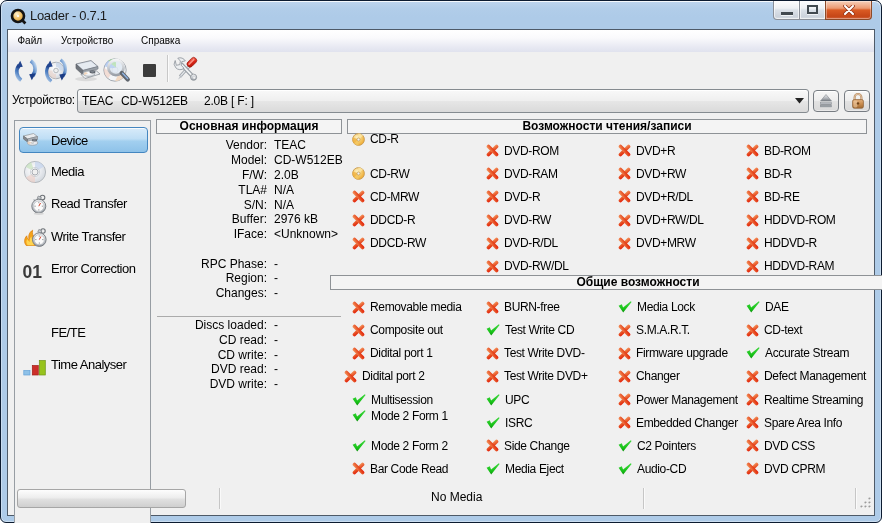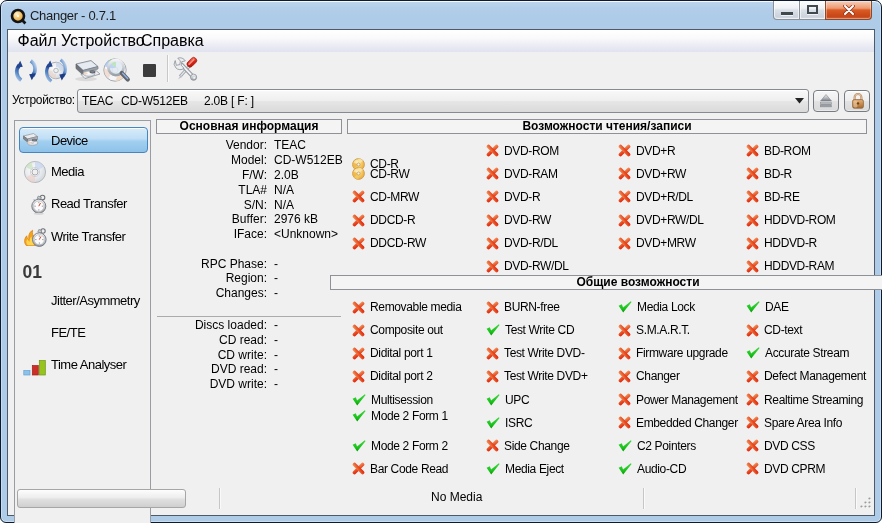--- a/index.html
+++ b/index.html
@@ -15,21 +15,21 @@
 .cb{height:19px;border:1px solid #8a8f98;border-top:none;position:relative;
  background:linear-gradient(180deg,#fdfdfe 0%,#eef1f4 40%,#dbe1e8 50%,#ccd3dc 85%,#d7dde3 100%);
  box-shadow:inset 0 0 0 1px rgba(255,255,255,.6);}
 .cb.min{width:27px;border-radius:0 0 0 4px}
 .cb.max{width:27px;margin-left:-1px}
 .cb.cls{width:47px;margin-left:-1px;border-radius:0 0 4px 0;border-color:#8c4a28;
  background:linear-gradient(180deg,#f7d0ba 0%,#ec9a72 40%,#da5b24 50%,#c64617 85%,#d2643a 100%);box-shadow:inset 0 0 0 1px rgba(255,255,255,.35);}
 .client{position:absolute;left:6px;top:28px;width:868px;height:487px;background:#f0f0f0;border:1px solid #4e5a68}
 .menubar{position:absolute;left:0;top:0;width:866px;height:22px;
  background:linear-gradient(180deg,#ffffff 0%,#fafafc 35%,#e9eaf3 75%,#e0e2ee 100%);}
-.mi{position:absolute;top:0;height:22px;line-height:22px;font-size:16px}
+.mi{position:absolute;top:0;height:22px;line-height:22px;font-size:10px}
 .toolbar{position:absolute;left:0;top:22px;width:866px;height:33px;background:#f0f0f0}
 .tsep{position:absolute;left:159px;top:3px;width:1px;height:27px;background:#c8c8c8;box-shadow:1px 0 0 #fbfbfb}
 .lbl{position:absolute;font-size:12px}
 .combo{position:absolute;left:69px;top:59px;width:732px;height:24px;border:1px solid #858b90;border-radius:3px;
  background:linear-gradient(180deg,#f9f9f9 0%,#efefef 48%,#e6e6e6 52%,#dadada 100%);
  box-shadow:inset 0 1px 0 #fff;}
 .combo span{position:absolute;top:0;height:22px;line-height:22px;font-size:12px;letter-spacing:-0.2px}
 .sbtn{position:absolute;top:60px;width:26px;height:22px;border:1px solid #777c82;border-radius:4px;
  background:linear-gradient(180deg,#f7f7f7 0%,#ededed 48%,#e2e2e2 52%,#d9d9d9 100%);
  box-shadow:inset 0 1px 0 #fff,inset 0 -1px 0 #e9e9e9;}
@@ -106,21 +106,21 @@
         <radialGradient id="qg" cx=".4" cy=".35" r=".8">
    <stop offset="0" stop-color="#fff3d2"></stop>
           <stop offset=".45" stop-color="#f2c268"></stop>
           <stop offset="1" stop-color="#cf9026"></stop>
   </radialGradient>
       </defs>
   <circle cx="8" cy="8" r="6" fill="url(#qg)" stroke="#141414" stroke-width="2.6"></circle>
   <line x1="11.6" y1="11.6" x2="15.4" y2="15.4" stroke="#141414" stroke-width="2.8"></line>
   <circle cx="8" cy="8" r="1.1" fill="#fff"></circle>
  </svg>
- <div class="title">Changer - 0.7.1</div>
+ <div class="title">Loader - 0.7.1</div>
  <div class="capbtns">
   <div class="cb min">
         <div class="ab" style="left:7px;top:11px;width:12px;height:3px;background:#41494f;box-shadow:0 1px 0 rgba(255,255,255,.7)"></div>
       </div>
   <div class="cb max">
         <div class="ab" style="left:7px;top:4px;width:11px;height:9px;border:2px solid #41494f;box-shadow:0 1px 0 rgba(255,255,255,.7)"></div>
       </div>
   <div class="cb cls">
    <svg class="ab" style="left:17px;top:4px" width="12" height="10" viewBox="0 0 12 10">
     <path d="M2 1 L10 9 M10 1 L2 9" stroke="#94351a" stroke-width="3.6" stroke-linecap="round"></path>
@@ -281,21 +281,21 @@
           <line x1="16.3" y1="10.4" x2="16.3" y2="11.8" stroke="#888" stroke-width="0.8"></line>
           <line x1="16.3" y1="17.4" x2="16.3" y2="18.8" stroke="#888" stroke-width="0.8"></line>
           <line x1="12.1" y1="14.6" x2="13.5" y2="14.6" stroke="#888" stroke-width="0.8"></line>
           <line x1="19.1" y1="14.6" x2="20.5" y2="14.6" stroke="#888" stroke-width="0.8"></line>
           <line x1="16.3" y1="14.6" x2="17.9" y2="11.5" stroke="#d2422a" stroke-width="1"></line>
         </svg>
    <div class="li" style="top:103.5px">Write Transfer</div>
    <svg class="lic" style="top:135.5px" width="24" height="24" viewBox="0 0 24 24">
           <text x="-0.5" y="21" font-family="Liberation Sans,sans-serif" font-size="17.5" font-weight="bold" fill="#3a3a3a" letter-spacing="0">01</text>
         </svg>
-   <div class="li" style="top:167.5px">Jitter/Asymmetry</div>
+   <div class="li" style="top:135.5px">Error Correction</div>
    <div class="li" style="top:199.5px">FE/TE</div>
    <svg class="lic" style="top:232px" width="24" height="24" viewBox="0 0 24 24">
           <rect x="0.8" y="17.5" width="6.2" height="4.5" fill="#8ec1e8" stroke="#63a2d8" stroke-width="0.7"></rect>
           <rect x="9.3" y="12.5" width="6" height="9.5" fill="#cc2f2a" stroke="#a02018" stroke-width="0.7"></rect>
           <rect x="16.3" y="7.5" width="6" height="14.5" fill="#97c31d" stroke="#6f9416" stroke-width="0.7"></rect>
         </svg>
    <div class="li" style="top:232px">Time Analyser</div>
   </div>
   <div class="hdr" style="left:148px;top:89px;width:186px">Основная информация</div>
   <div class="hdr" style="left:339px;top:89px;width:520px">Возможности чтения/записи</div>
@@ -309,21 +309,21 @@
   <div class="ir" style="top:197px"><span class="il">IFace:</span><span class="iv">&lt;Unknown&gt;</span></div>
   <div class="ir" style="top:226.5px"><span class="il">RPC Phase:</span><span class="iv">-</span></div>
   <div class="ir" style="top:241.3px"><span class="il">Region:</span><span class="iv">-</span></div>
   <div class="ir" style="top:256.1px"><span class="il">Changes:</span><span class="iv">-</span></div>
   <div class="ir" style="top:302.7px"><span class="il">CD read:</span><span class="iv">-</span></div>
   <div class="ir" style="top:288px"><span class="il">Discs loaded:</span><span class="iv">-</span></div>
   <div class="ir" style="top:317.5px"><span class="il">CD write:</span><span class="iv">-</span></div>
   <div class="ir" style="top:332.4px"><span class="il">DVD read:</span><span class="iv">-</span></div>
   <div class="ir" style="top:347.2px"><span class="il">DVD write:</span><span class="iv">-</span></div>
   <div class="isep"></div>
-  <div class="cap" style="left:344px;top:127px">
+  <div class="cap" style="left:344px;top:102px">
         <svg width="13" height="13" viewBox="0 0 13 13">
           <circle cx="6.5" cy="6.5" r="5.9" fill="url(#gold)" stroke="#c79b54" stroke-width="0.9"></circle>
           <path d="M6.5 0.6 L6.5 6.5 L11 2.7 A5.9 5.9 0 0 0 6.5 0.6 Z" fill="#fbe7a8" opacity=".8"></path>
           <path d="M6.5 6.5 L2 10.3 A5.9 5.9 0 0 0 6.5 12.4 Z" fill="#f4c863" opacity=".8"></path>
           <path d="M6.5 6.5 L1 4.5 A5.9 5.9 0 0 0 2 10.3 Z" fill="#efae39" opacity=".7"></path>
           <circle cx="6.5" cy="6.5" r="1.5" fill="#f2f2f2" stroke="#bd954e" stroke-width="0.7"></circle>
         </svg>
         <span>CD-R</span>
       </div>
   <div class="cap" style="left:344px;top:136.8px">
@@ -536,21 +536,21 @@
       </div>
   <div class="cap" style="left:344px;top:316.3px">
         <svg width="13" height="13" viewBox="0 0 13 13">
           <g>
             <rect x="4.7" y="-1" width="3.6" height="15" rx="1.8" transform="rotate(45 6.5 6.5)" fill="url(#xgr)"></rect>
             <rect x="4.7" y="-1" width="3.6" height="15" rx="1.8" transform="rotate(-45 6.5 6.5)" fill="url(#xgr)"></rect>
           </g>
         </svg>
         <span>Didital port 1</span>
       </div>
-  <div class="cap" style="left:344px;top:339.4px">
+  <div class="cap" style="left:336px;top:339.4px">
         <svg width="13" height="13" viewBox="0 0 13 13">
           <g>
             <rect x="4.7" y="-1" width="3.6" height="15" rx="1.8" transform="rotate(45 6.5 6.5)" fill="url(#xgr)"></rect>
             <rect x="4.7" y="-1" width="3.6" height="15" rx="1.8" transform="rotate(-45 6.5 6.5)" fill="url(#xgr)"></rect>
           </g>
         </svg>
         <span>Didital port 2</span>
       </div>
   <div class="cap" style="left:344px;top:362.6px">
         <svg width="14" height="12" viewBox="0 0 14 12">

